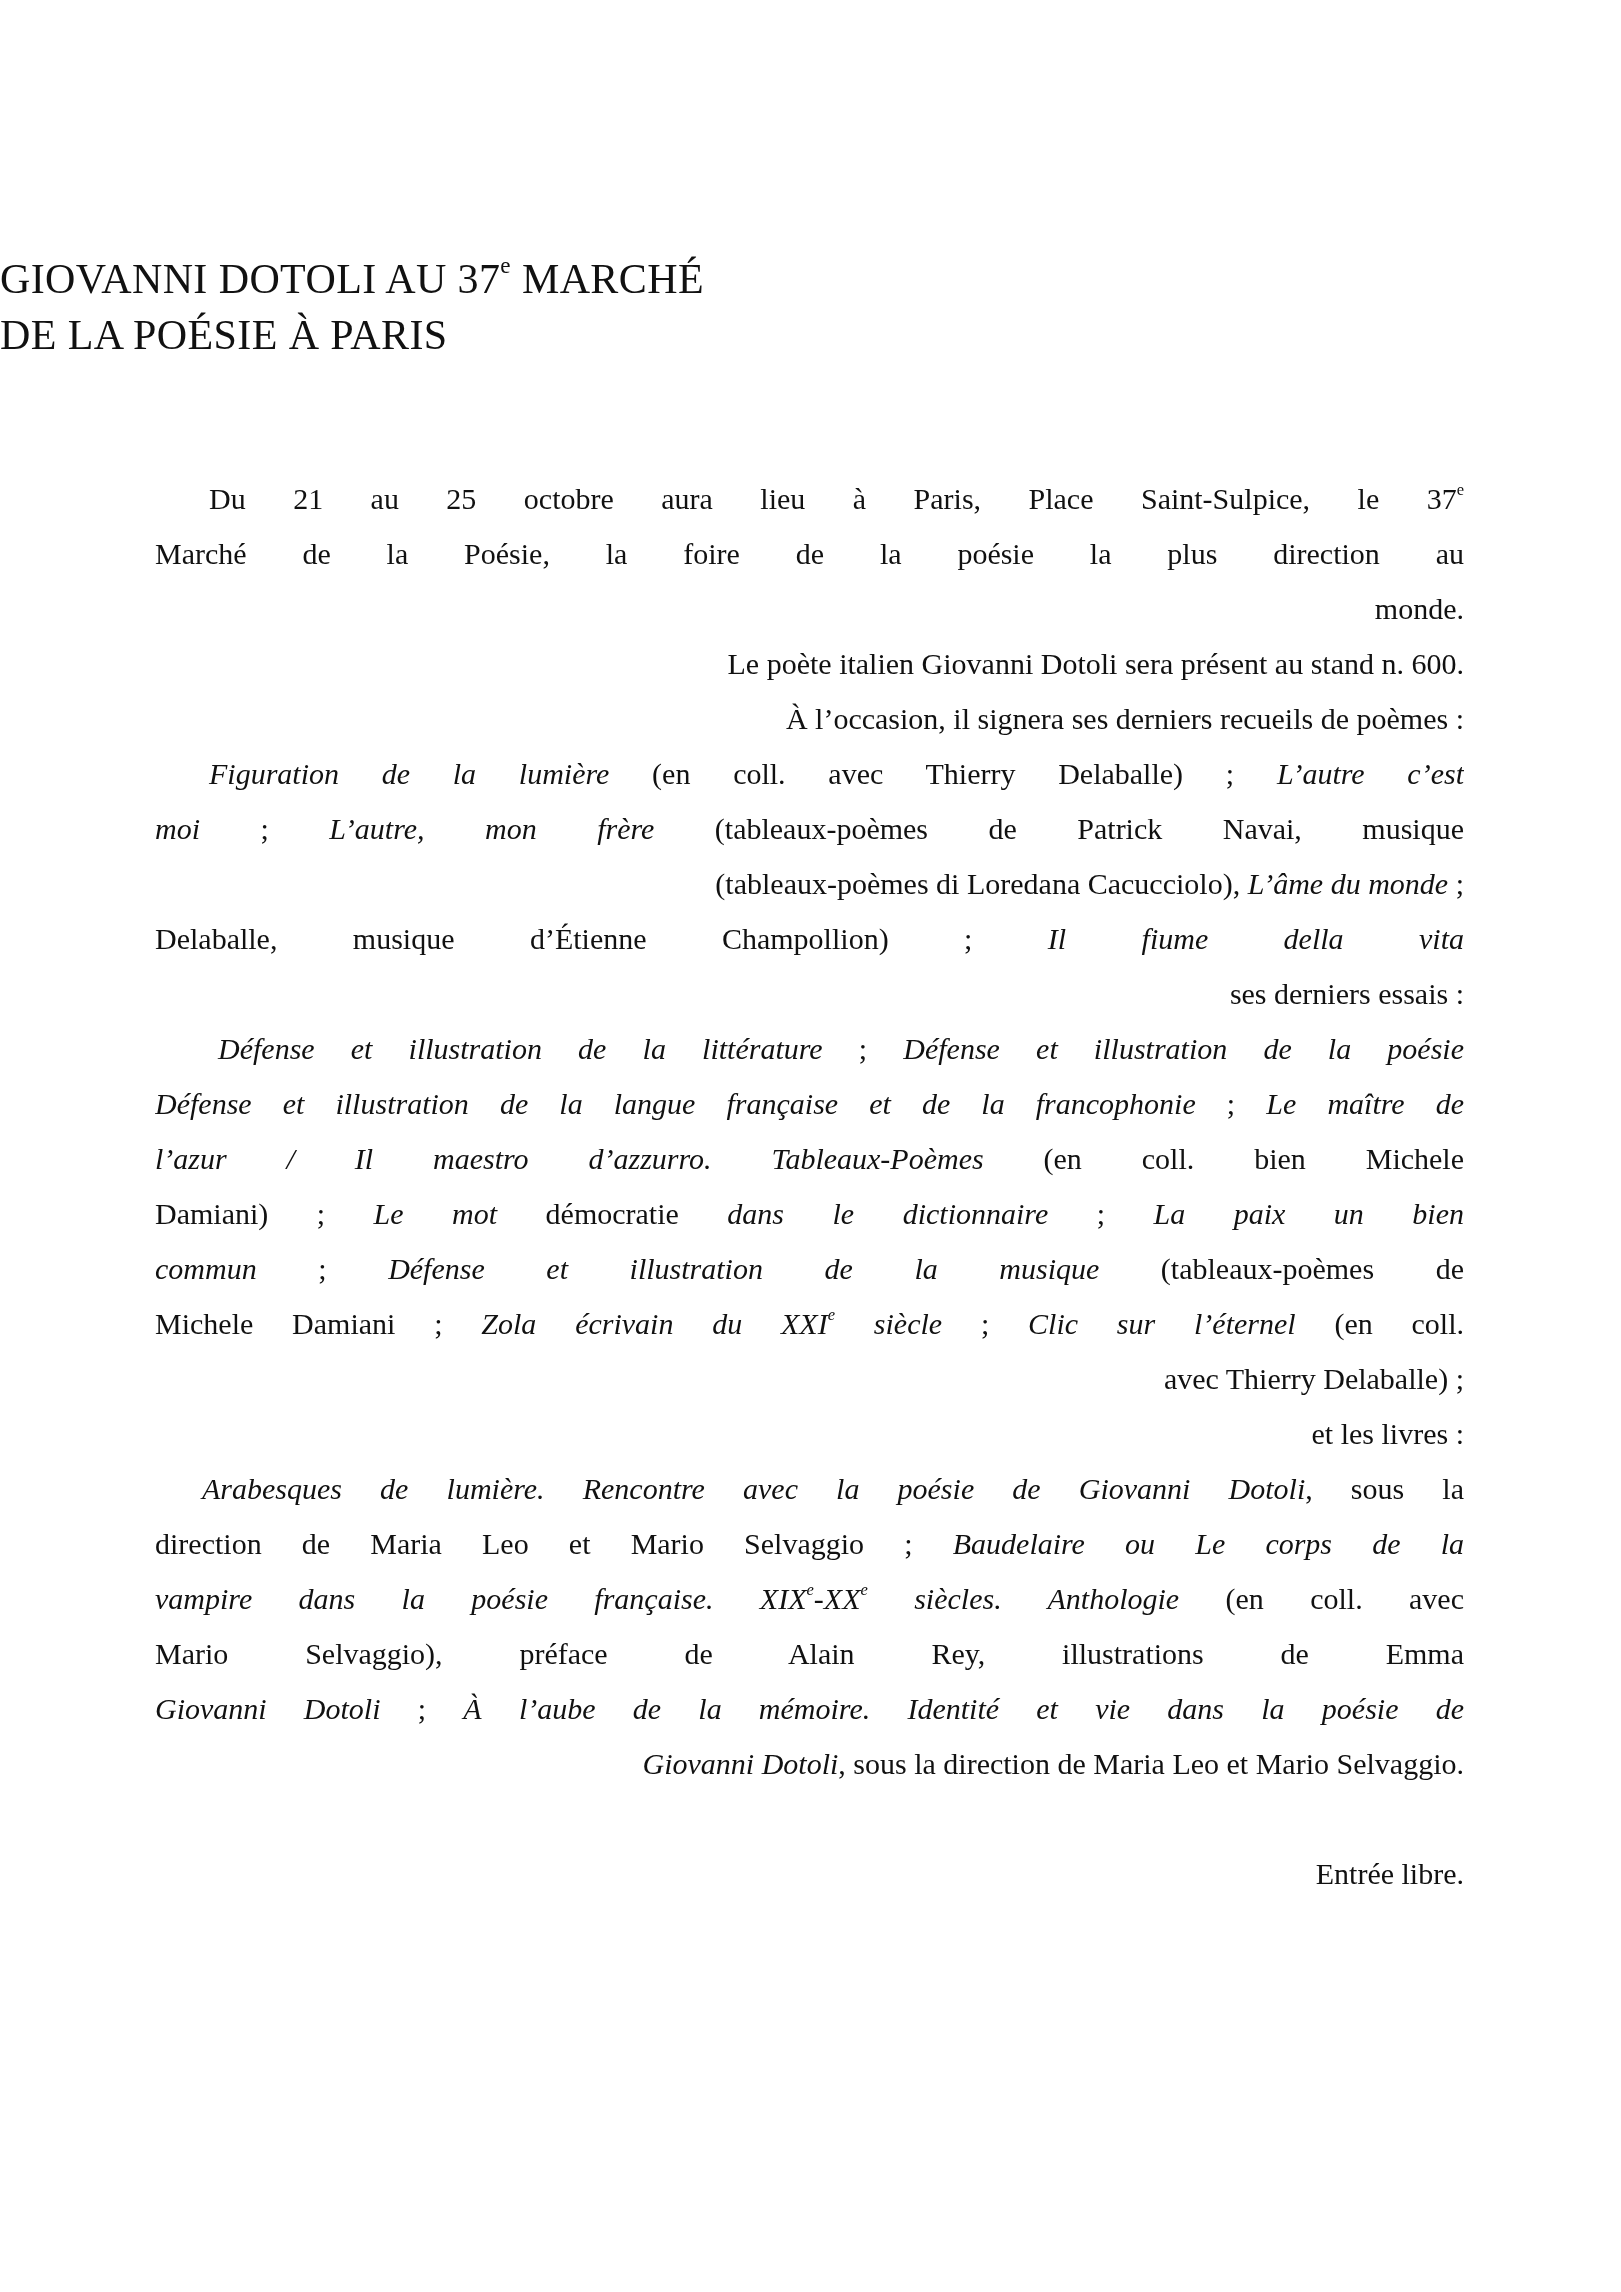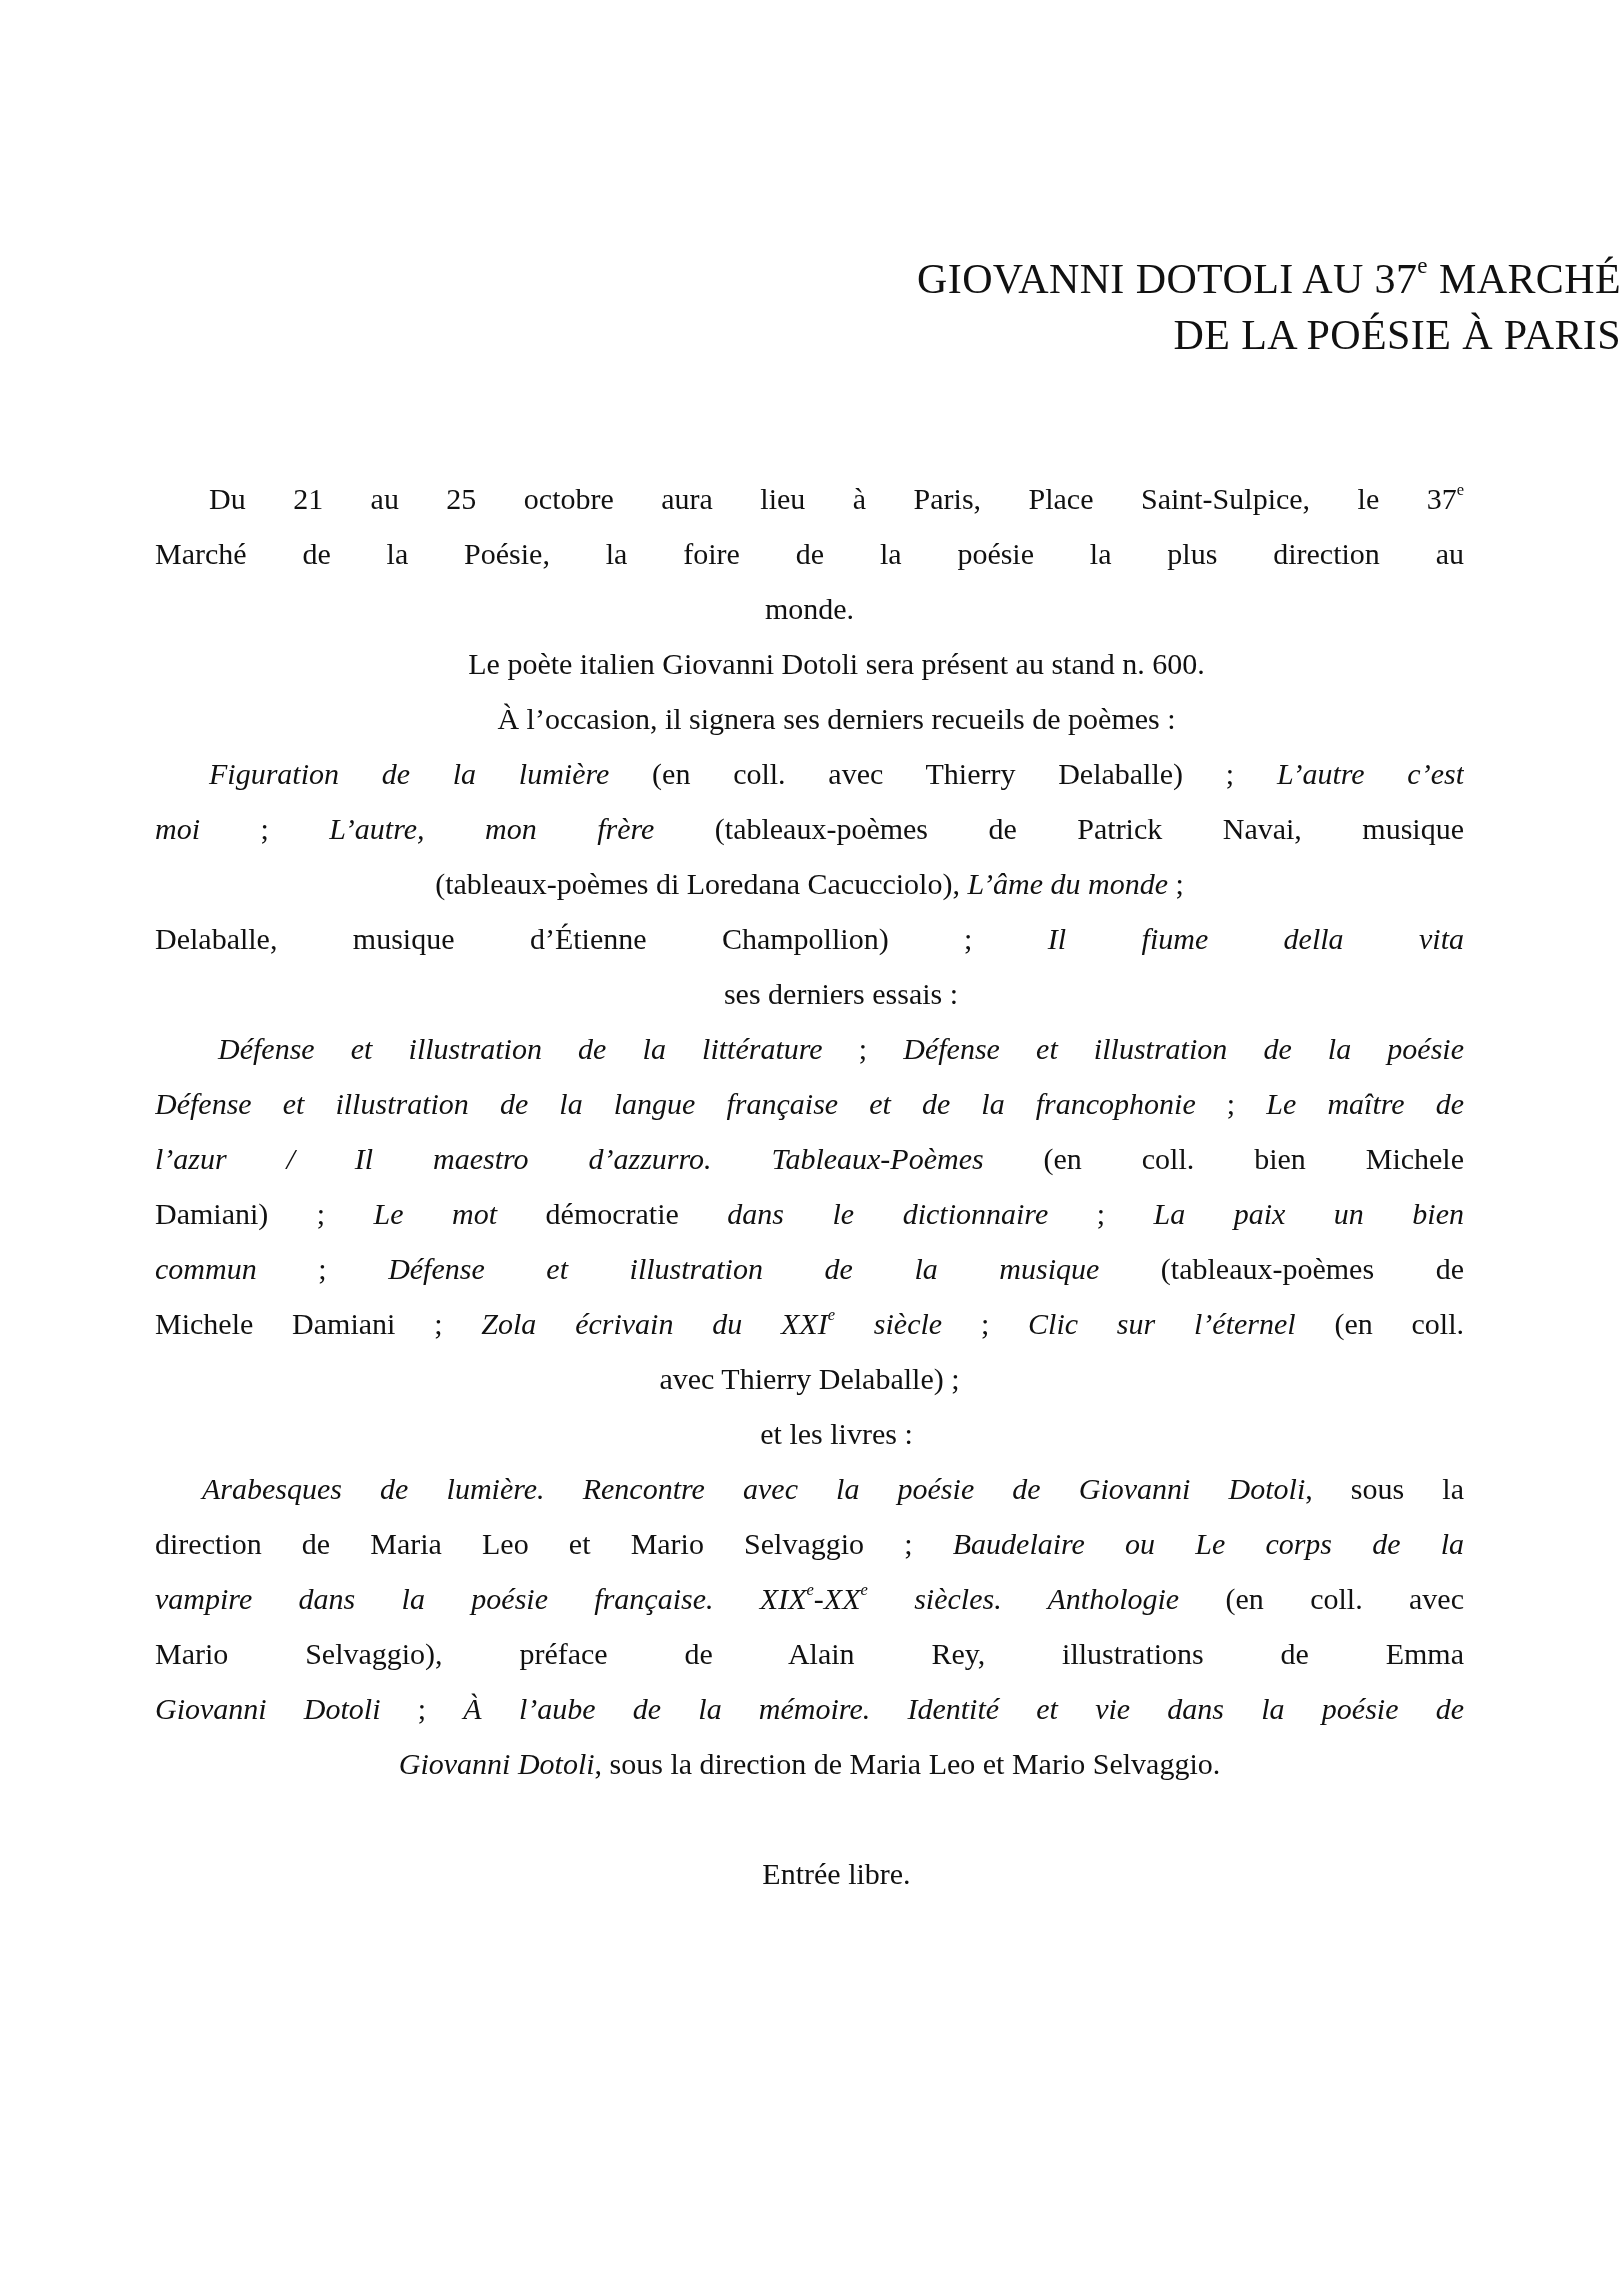--- a/index.html
+++ b/index.html
@@ -1,25 +1,25 @@
 <!DOCTYPE html>
 <html style="font-size:14.3px"><head>
 <meta charset="utf-8">
 <style>
   html, body { margin: 0; padding: 0; background: #ffffff; }
   body { width: 1621px; height: 2293px; position: relative; overflow: hidden; color: #111111;
          font-family: "Liberation Serif", "DejaVu Serif", serif; }
   .page { position: absolute; left: 0; top: 0; width: 1621px; height: 2293px; background: #fff; }
-  .title { position: absolute; left: 0; width: 1621px; text-align: right; font-size: 42px;
+  .title { position: absolute; left: 0; width: 1621px; text-align: left; font-size: 42px;
            line-height: 56px; top: 251px; letter-spacing: 0.4px; }
   .title .tline { display: block; height: 56px; }
   .body { position: absolute; left: 155px; top: 471px; width: 1309px; font-size: 30px; }
   .line { display: block; height: 55px; line-height: 55px; white-space: nowrap; }
   .line.j { text-align: justify; text-align-last: justify; white-space: normal; overflow: hidden; }
-  .line.l { text-align: center; }
+  .line.l { text-align: right; }
   .ind1 { padding-left: 54px; }
   .ind2 { padding-left: 63px; }
   .ind3 { padding-left: 47px; }
   .i { font-style: italic; }
   sup { font-size: 0.55em; line-height: 0; vertical-align: 0.85em; }
   .blank { height: 55px; }
 </style>
 </head>
 <body>
 

